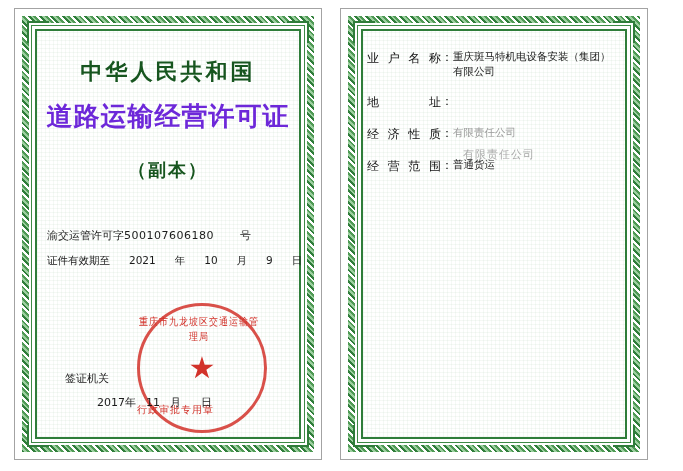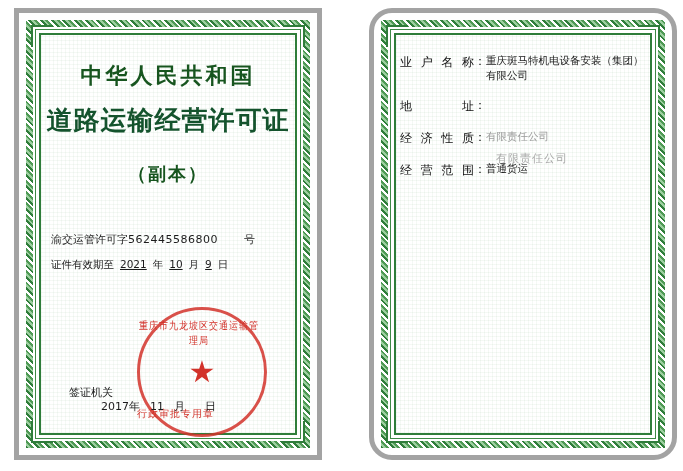--- a/index.html
+++ b/index.html
@@ -20,25 +20,25 @@
     background: #ffffff;
   }
 
   
   .page {
     position: absolute;
     top: 8px;
     width: 308px;
     height: 452px;
     background: #ffffff;
-    border: 5px solid #a3a3a3;
+    border: 1px solid #a3a3a3;
     box-sizing: border-box;
   }
   .page.left  { left: 14px; }
-  .page.right { left: 369px; border-radius: 23px; }
+  .page.right { left: 340px; }
 
   
   .frame-outer {
     position: absolute;
     left: 7px; top: 7px; right: 7px; bottom: 7px;
     border: 7px solid #2f7d3a;
     border-image: repeating-linear-gradient(
         45deg,
         #2f7d3a 0px, #2f7d3a 2px,
         #9ccf9f 2px, #9ccf9f 4px,
@@ -88,21 +88,21 @@
     letter-spacing: 3px;
     color: #17551f;
   }
   .cert-title {
     text-align: center;
     margin-top: 12px;
     font-family: "DejaVu Serif", "Liberation Serif", serif;
     font-size: 26px;
     font-weight: bold;
     letter-spacing: 1px;
-    color: #14532d;
+    color: #6d28d9;
   }
   .cert-sub {
     text-align: center;
     margin-top: 24px;
     font-family: "DejaVu Serif", "Liberation Serif", serif;
     font-size: 18px;
     font-weight: bold;
     letter-spacing: 2px;
     color: #17551f;
   }
@@ -119,21 +119,21 @@
   .lic-line .tail {
     margin-left: 26px;
   }
   .valid-line {
     margin-top: 11px;
     padding-left: 6px;
     font-size: 10.5px;
     color: #1b1b1b;
     white-space: nowrap;
   }
-  .valid-line .v { margin: 0 6px; text-decoration: underline; }
+  .valid-line .v { margin: 0 19px; }
 
   
   .seal-wrap {
     position: absolute;
     left: 50%;
     top: 268px;
     transform: translateX(-50%);
     width: 130px;
     height: 130px;
     margin-left: 34px;
@@ -169,21 +169,21 @@
     left: 0; bottom: 16px;
     width: 124px;
     text-align: left;
     font-size: 10px;
     color: #d2322a;
     letter-spacing: 1px;
   }
   .issuer-line {
     position: absolute;
     left: 24px;
-    top: 346px;
+    top: 336px;
     font-size: 11px;
     color: #1b1b1b;
     white-space: nowrap;
   }
   .date-line {
     position: absolute;
     left: 56px;
     top: 360px;
     font-size: 11px;
     color: #1b1b1b;
@@ -249,21 +249,21 @@
     <div class="corner tr"></div>
     <div class="corner bl"></div>
     <div class="corner br"></div>
 
     <div class="content">
       <div class="country">中华人民共和国</div>
       <div class="cert-title">道路运输经营许可证</div>
       <div class="cert-sub">（副本）</div>
 
       <div class="lic-line">
-        <span>渝交运管许可字</span><span class="num">562445586800</span><span class="tail">号</span>
+        <span>渝交运管许可字</span><span class="num">500107606180</span><span class="tail">号</span>
       </div>
 
       <div class="valid-line">
         <span>证件有效期至</span><span class="v">2021</span><span>年</span><span class="v">10</span><span>月</span><span class="v">9</span><span>日</span>
       </div>
 
       <div class="seal-wrap">
         <div class="seal"></div>
         <div class="seal-arc">重庆市九龙坡区交通运输管理局</div>
         <div class="seal-star">★</div>

